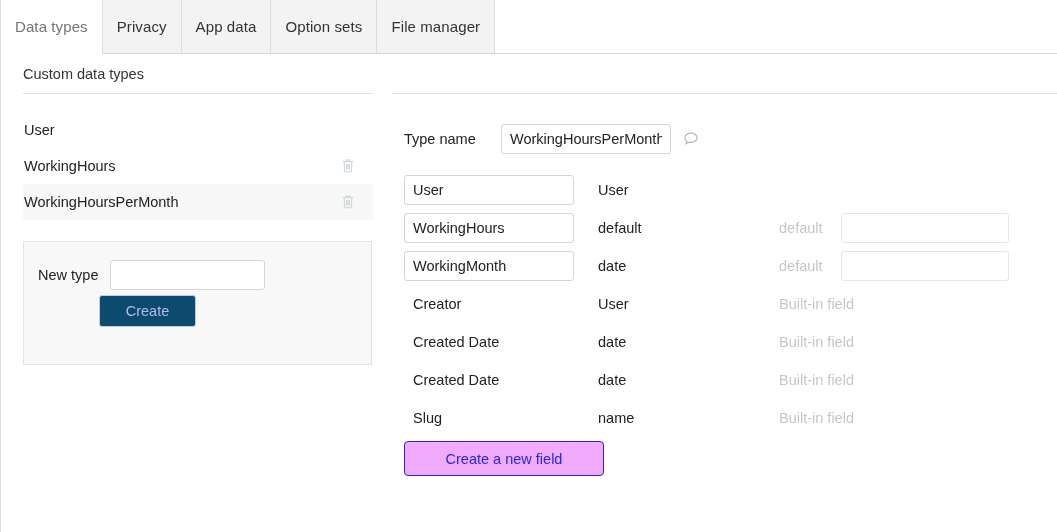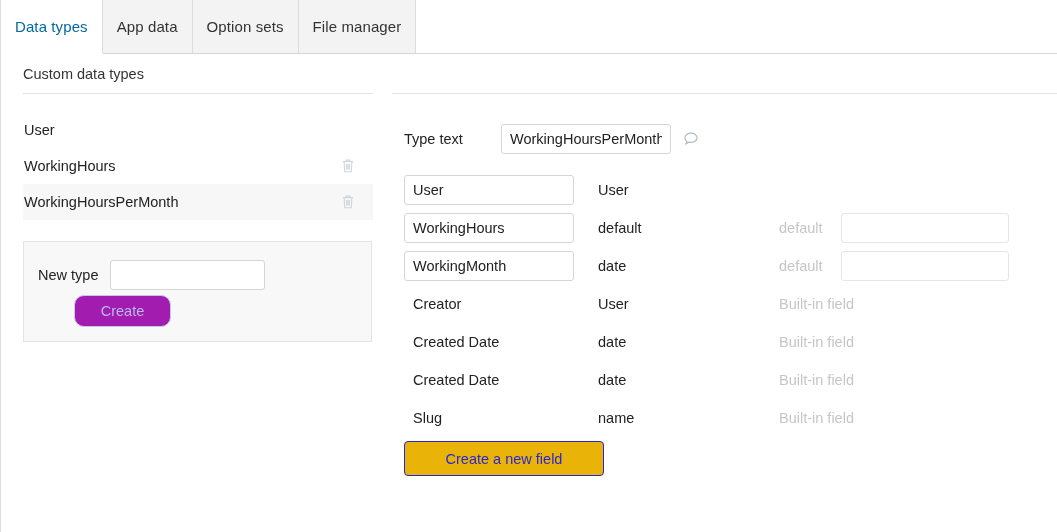--- a/index.html
+++ b/index.html
@@ -49,21 +49,21 @@
     border-right: 1px solid #dcdcdc;
     border-bottom: 1px solid #d6d6d6;
     padding: 0 14px;
     cursor: pointer;
     white-space: nowrap;
     letter-spacing: 0.1px;
   }
   .tab.active {
     background: #ffffff;
     border-bottom: 1px solid #ffffff;
-    color: #0369a1;
+    color: #737373;
   }
   .tab-filler {
     flex: 1 1 auto;
     border-bottom: 1px solid #d6d6d6;
     background: #ffffff;
   }
 
   
   .panel-title {
     position: absolute;
@@ -110,21 +110,21 @@
     height: 16px;
     cursor: pointer;
   }
 
   
   .newtype-box {
     position: absolute;
     left: 22px;
     top: 241px;
     width: 349px;
-    height: 101px;
+    height: 124px;
     background: #f8f8f8;
     border: 1px solid #e4e4e4;
     box-sizing: border-box;
     padding-left: 41px;
   }
   .newtype-row {
     position: absolute;
     left: 14px;
     top: 18px;
     display: flex;
@@ -143,27 +143,27 @@
     background: #ffffff;
     box-sizing: border-box;
     font-family: "Liberation Sans", sans-serif;
     font-size: 14px;
     color: #222222;
     padding: 0 7px;
     outline: none;
   }
   .create-btn {
     position: absolute;
-    left: 50px;
+    left: 75px;
     top: 53px;
     width: 97px;
     height: 32px;
     border: 1px solid #c3c8f0;
-    border-radius: 10px;
-    background: #a21caf;
+    border-radius: 3px;
+    background: #0c4a6e;
     color: #b6bbea;
     font-family: "Liberation Sans", sans-serif;
     font-size: 14.5px;
     cursor: default;
     box-sizing: border-box;
   }
 
   
   #right-title { left: 391px; top: 66px; }
   #right-rule  { left: 391px; top: 93px; width: 666px; }
@@ -265,36 +265,39 @@
   }
 
   .new-field-btn {
     position: absolute;
     left: 403px;
     top: 441px;
     width: 200px;
     height: 35px;
     border: 1px solid #2727d6;
     border-radius: 4px;
-    background: #eab308;
+    background: #f0abfc;
     color: #2727d6;
     font-family: "Liberation Sans", sans-serif;
     font-size: 14.5px;
     cursor: pointer;
     box-sizing: border-box;
   }
 </style>
 </head>
 <body>
 
 <div id="app">
 
   <div class="tabbar">
     <div class="tab active">
       <span>Data types</span>
+    </div>
+    <div class="tab">
+      <span>Privacy</span>
     </div>
     <div class="tab">
       <span>App data</span>
     </div>
     <div class="tab">
       <span>Option sets</span>
     </div>
     <div class="tab">
       <span>File manager</span>
     </div>
@@ -339,21 +342,21 @@
     <div class="newtype-row">
       <span class="newtype-label">New type</span>
       <input class="newtype-input" type="text" value="" style="">
     </div>
     <button class="create-btn">Create</button>
   </div>
 
   <div class="panel-rule" id="right-rule"></div>
 
   <div class="typename-row">
-    <span class="typename-label">Type text</span>
+    <span class="typename-label">Type name</span>
     <input class="typename-input" type="text" value="WorkingHoursPerMonth" style="">
     <span class="comment-icon">
       <svg width="18" height="18" viewBox="0 0 18 18" fill="none" stroke="#aebbc4" stroke-width="1.2">
         <path d="M9 3.2c3.4 0 6.1 2 6.1 4.6S12.4 12.4 9 12.4c-.7 0-1.4-.1-2-.2l-3 1.6.9-2.4C3.7 10.6 2.9 9.3 2.9 7.8 2.9 5.2 5.6 3.2 9 3.2z"></path>
       </svg>
     </span>
   </div>
 
   <div class="fields">
 

